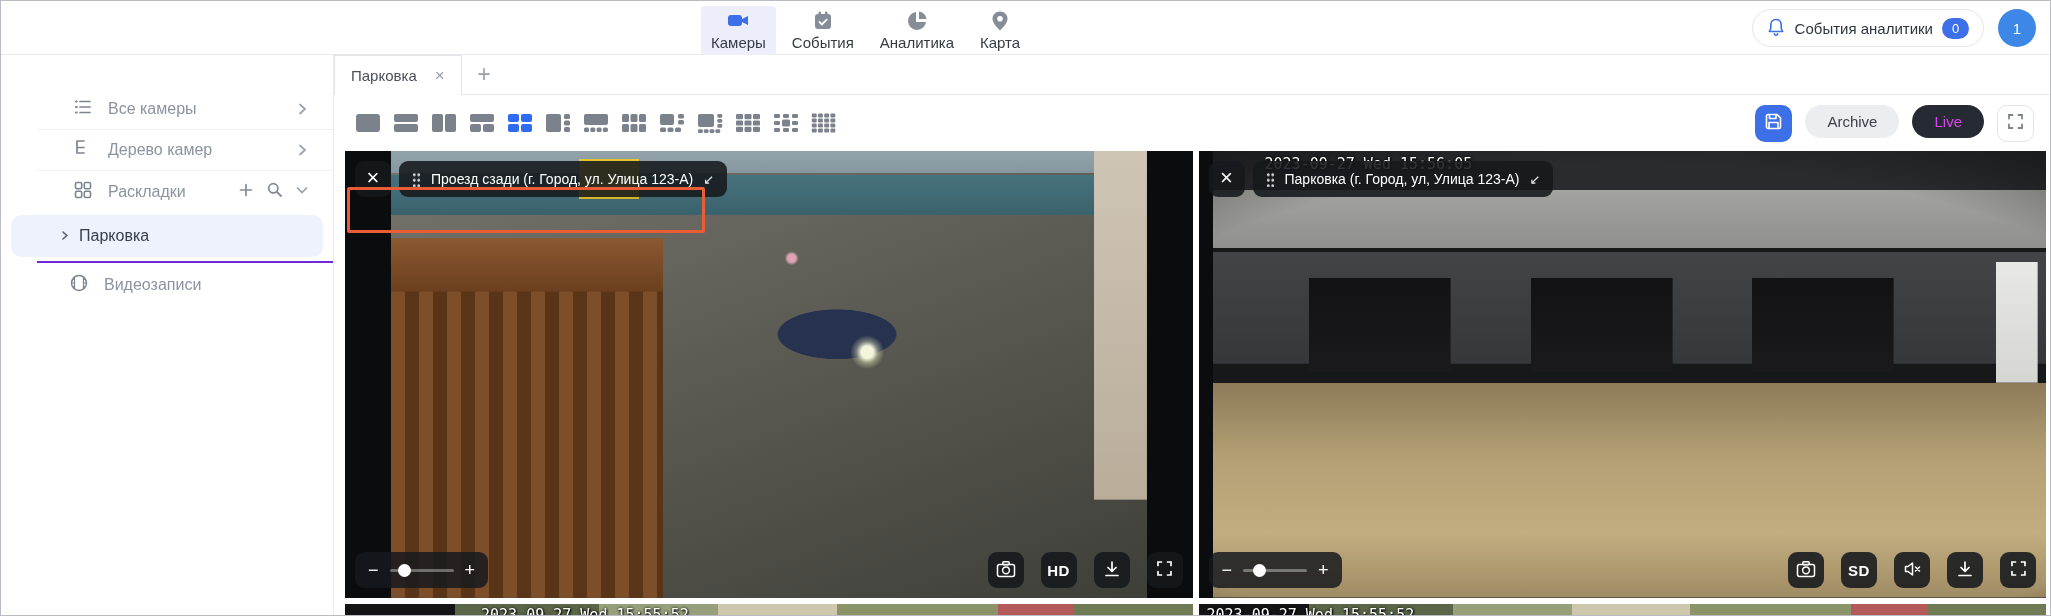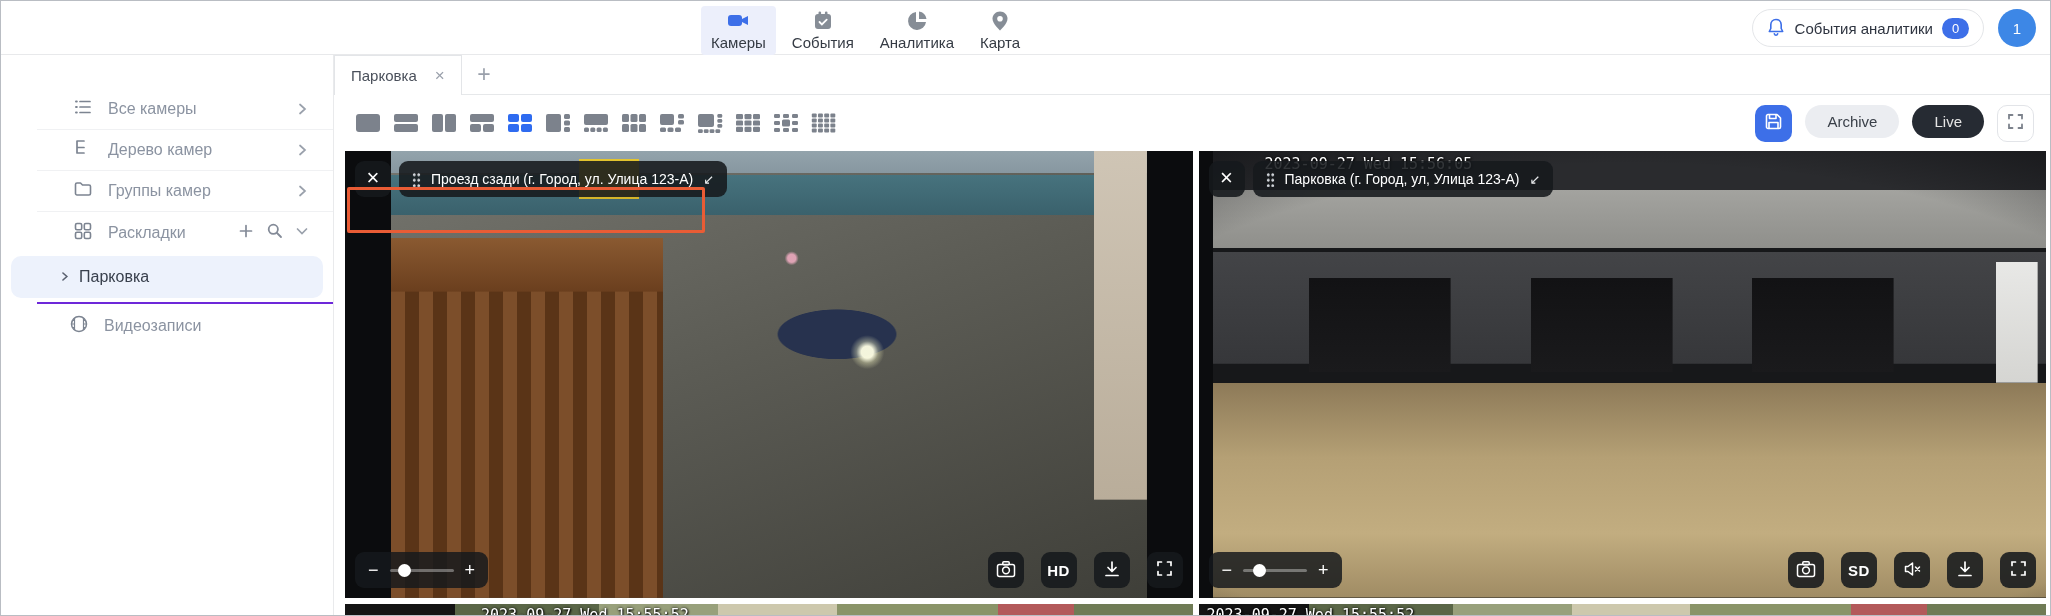--- a/index.html
+++ b/index.html
@@ -47,21 +47,21 @@
   .toolbar { height:56px; display:flex; align-items:center; padding:0 16px 0 21px; }
   .layouts { display:flex; align-items:center; gap:12px; }
   .lic { color:#7c828c; cursor:pointer; display:flex; }
   .lic.active { color:#2e6bf0; }
   .tb-right { margin-left:auto; display:flex; align-items:flex-start; gap:13px; }
   .save-btn { width:37px; height:37px; border-radius:10px; background:#3D6FE8; display:flex;
     align-items:center; justify-content:center; cursor:pointer; }
   .pill { height:33px; padding:0 22px; border-radius:17px; display:flex; align-items:center;
     font-size:15px; cursor:pointer; }
   .pill.archive { background:#EBEDF1; color:#3a4049; }
-  .pill.live { background:#262B33; color:#e5e5e5; }
+  .pill.live { background:#262B33; color:#d946ef; }
   .fs-btn { width:37px; height:37px; border-radius:10px; border:1px solid #e2e4e8; background:#fff;
     display:flex; align-items:center; justify-content:center; color:#7c828c; cursor:pointer; }
   
   .grid { position:absolute; top:96px; left:0; right:0; bottom:0; overflow:hidden;
     padding:0 4px 0 11px; display:grid; grid-template-columns:1fr 1fr;
     grid-template-rows:447px 200px; gap:6px; background:#fff; }
   .tile { position:relative; background:#0b0c0e; overflow:hidden; }
   .scene { position:absolute; top:0; bottom:0; }
   .scene-drive { left:46px; right:46px; background-color:#5a5a54;
     background-repeat:no-repeat;
@@ -210,33 +210,20 @@
               <path d="M4 3 H11 M4 3 V15 M4 9.5 H11 M4 15 H11"></path>
             </svg>
         </span>
         <span class="grow">Дерево камер</span>
         <span class="trail">
           <svg width="14" height="14" viewBox="0 0 14 14" fill="none" stroke="#9aa1ac" stroke-width="1.7" stroke-linecap="round">
               <path d="M5 2.5 L10 7 L5 11.5"></path>
             </svg>
         </span>
       </div>
-      <div class="side-row bordered">
-        <span>
-          <svg width="20" height="20" viewBox="0 0 20 20" fill="none" stroke="#7c8491" stroke-width="1.6" stroke-linejoin="round">
-              <path d="M2.5 5.5 C2.5 4.7 3.2 4 4 4 H7.5 L9.5 6 H16 C16.8 6 17.5 6.7 17.5 7.5 V14.5 C17.5 15.3 16.8 16 16 16 H4 C3.2 16 2.5 15.3 2.5 14.5 Z"></path>
-            </svg>
-        </span>
-        <span class="grow">Группы камер</span>
-        <span class="trail">
-          <svg width="14" height="14" viewBox="0 0 14 14" fill="none" stroke="#9aa1ac" stroke-width="1.7" stroke-linecap="round">
-              <path d="M5 2.5 L10 7 L5 11.5"></path>
-            </svg>
-        </span>
-      </div>
       <div class="side-row">
         <span>
           <svg width="20" height="20" viewBox="0 0 20 20" fill="none" stroke="#7c8491" stroke-width="1.6">
               <rect x="2.5" y="2.5" width="6.2" height="6.2" rx="1.5"></rect>
               <rect x="11.3" y="2.5" width="6.2" height="6.2" rx="1.5"></rect>
               <rect x="2.5" y="11.3" width="6.2" height="6.2" rx="1.5"></rect>
               <rect x="11.3" y="11.3" width="6.2" height="6.2" rx="1.5"></rect>
             </svg>
         </span>
         <span class="grow">Раскладки</span>

